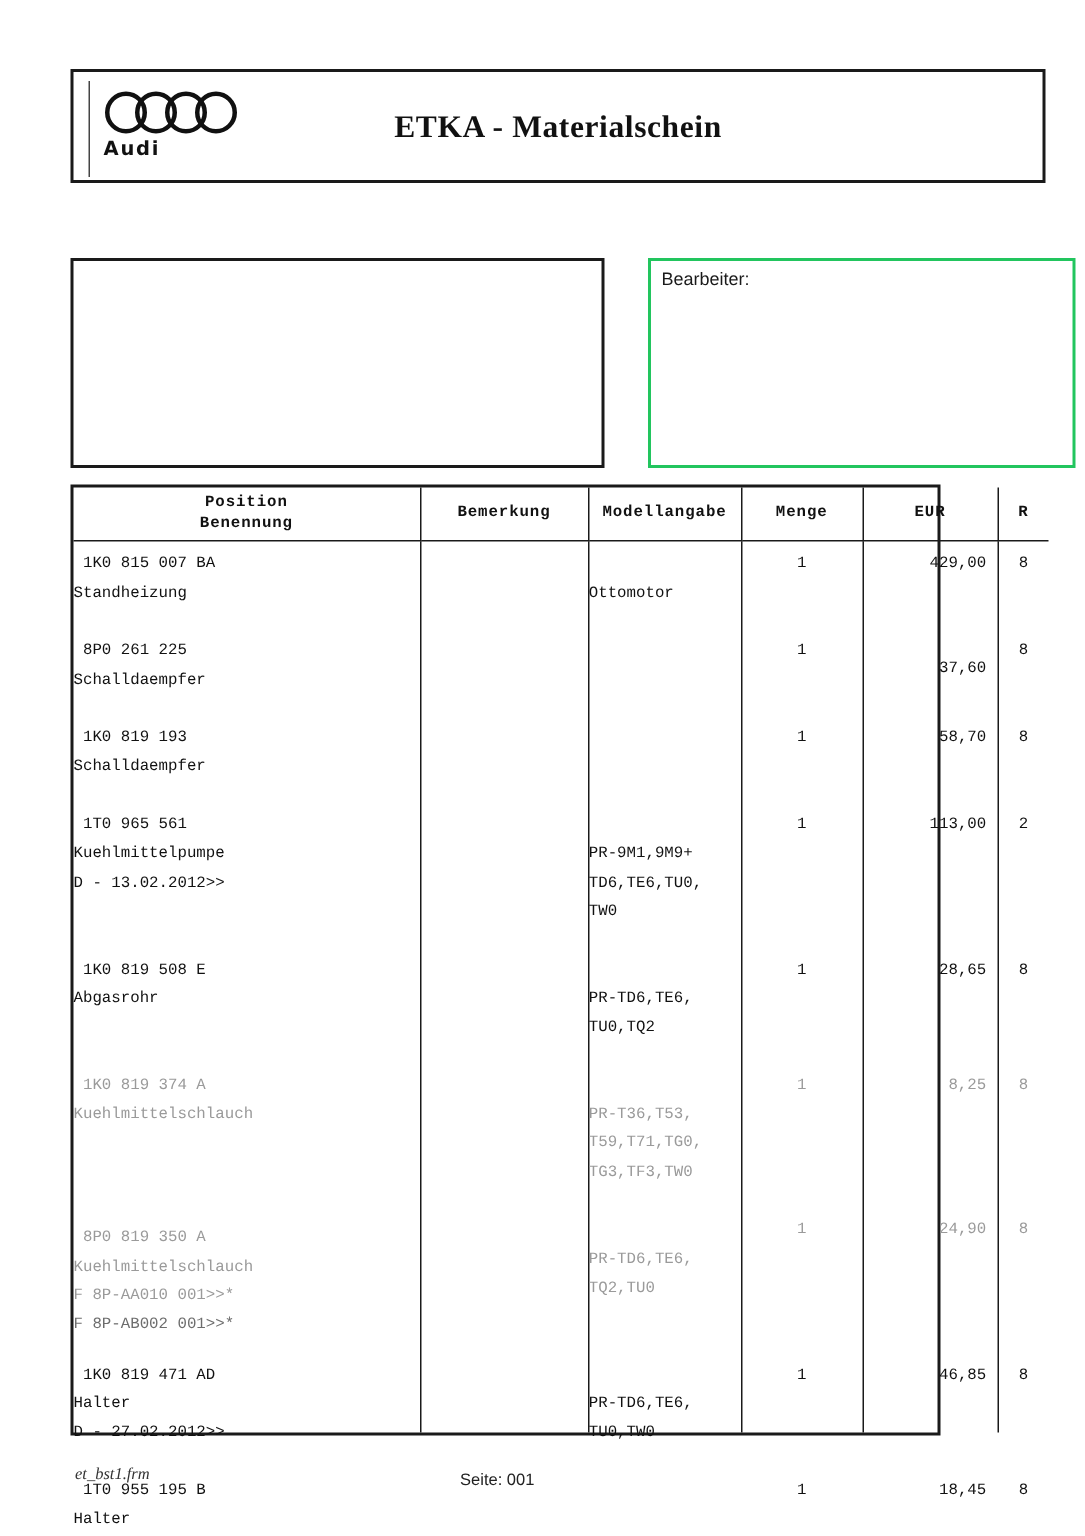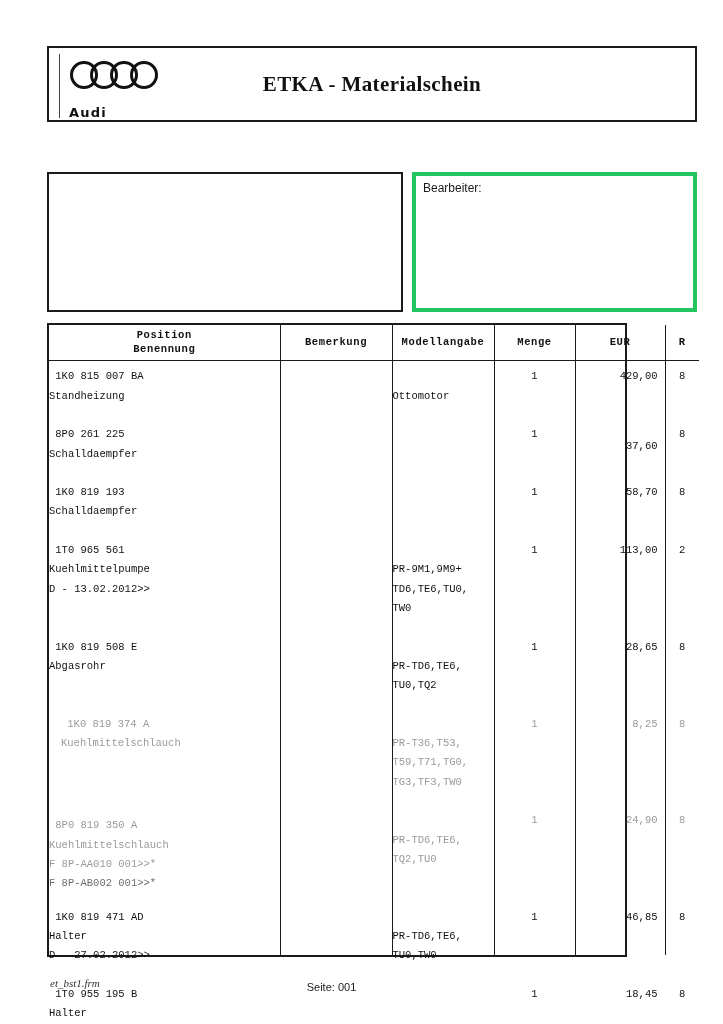--- a/index.html
+++ b/index.html
@@ -47,21 +47,21 @@
   .rings {
     display: block;
     margin-top: 6px;
   }
   .audi-word {
     font-family: "DejaVu Sans", sans-serif;
     font-size: 13px;
     font-weight: bold;
     letter-spacing: 1.2px;
     color: #111;
-    margin-top: 15px;
+    margin-top: 2px;
     margin-left: 1px;
   }
   .doc-title {
     position: absolute;
     left: 0;
     right: 0;
     top: 24px;
     text-align: center;
     font-family: "Liberation Serif", serif;
     font-size: 21px;
@@ -118,25 +118,25 @@
     position: absolute;
     left: 47px;
     top: 172px;
     width: 356px;
     height: 140px;
     border: 2px solid #1a1a1a;
     box-sizing: border-box;
   }
   .note-right {
     position: absolute;
-    left: 412px;
+    left: 432px;
     top: 172px;
     width: 285px;
     height: 140px;
-    border: 4px solid #22c55e;
+    border: 2px solid #22c55e;
     box-sizing: border-box;
   }
   .note-right .lbl {
     position: absolute;
     left: 7px;
     top: 5px;
     font-size: 12px;
   }
 
   
@@ -287,21 +287,21 @@
                 </div>
                 <div class="row-block" style="position: absolute; top: 179.7px; left: 0px; right: 0px;">
                   <div class="item-line"> 1T0 965 561</div>
                   <div class="item-line">Kuehlmittelpumpe</div>
                   <div class="item-line">D - 13.02.2012&gt;&gt;</div>
                 </div>
                 <div class="row-block" style="position: absolute; top: 276.2px; left: 0px; right: 0px;">
                   <div class="item-line"> 1K0 819 508 E</div>
                   <div class="item-line">Abgasrohr</div>
                 </div>
-                <div class="row-block faded" style="position: absolute; top: 353.4px; left: 0px; right: 16px; padding-left: 12px;">
+                <div class="row-block faded" style="position: absolute; top: 353.4px; left: 0px; right: 16px;">
                   <div class="item-line"> 1K0 819 374 A</div>
                   <div class="item-line">Kuehlmittelschlauch</div>
                 </div>
                 <div class="row-block faded" style="position: absolute; top: 455px; left: 0px; right: 0px;">
                   <div class="item-line"> 8P0 819 350 A</div>
                   <div class="item-line">Kuehlmittelschlauch</div>
                   <div class="item-line">F 8P-AA010 001&gt;&gt;*</div>
                   <div class="item-line b">F 8P-AB002 001&gt;&gt;*</div>
                 </div>
                 <div class="row-block" style="position: absolute; top: 546.4px; left: 0px; right: 0px;">

